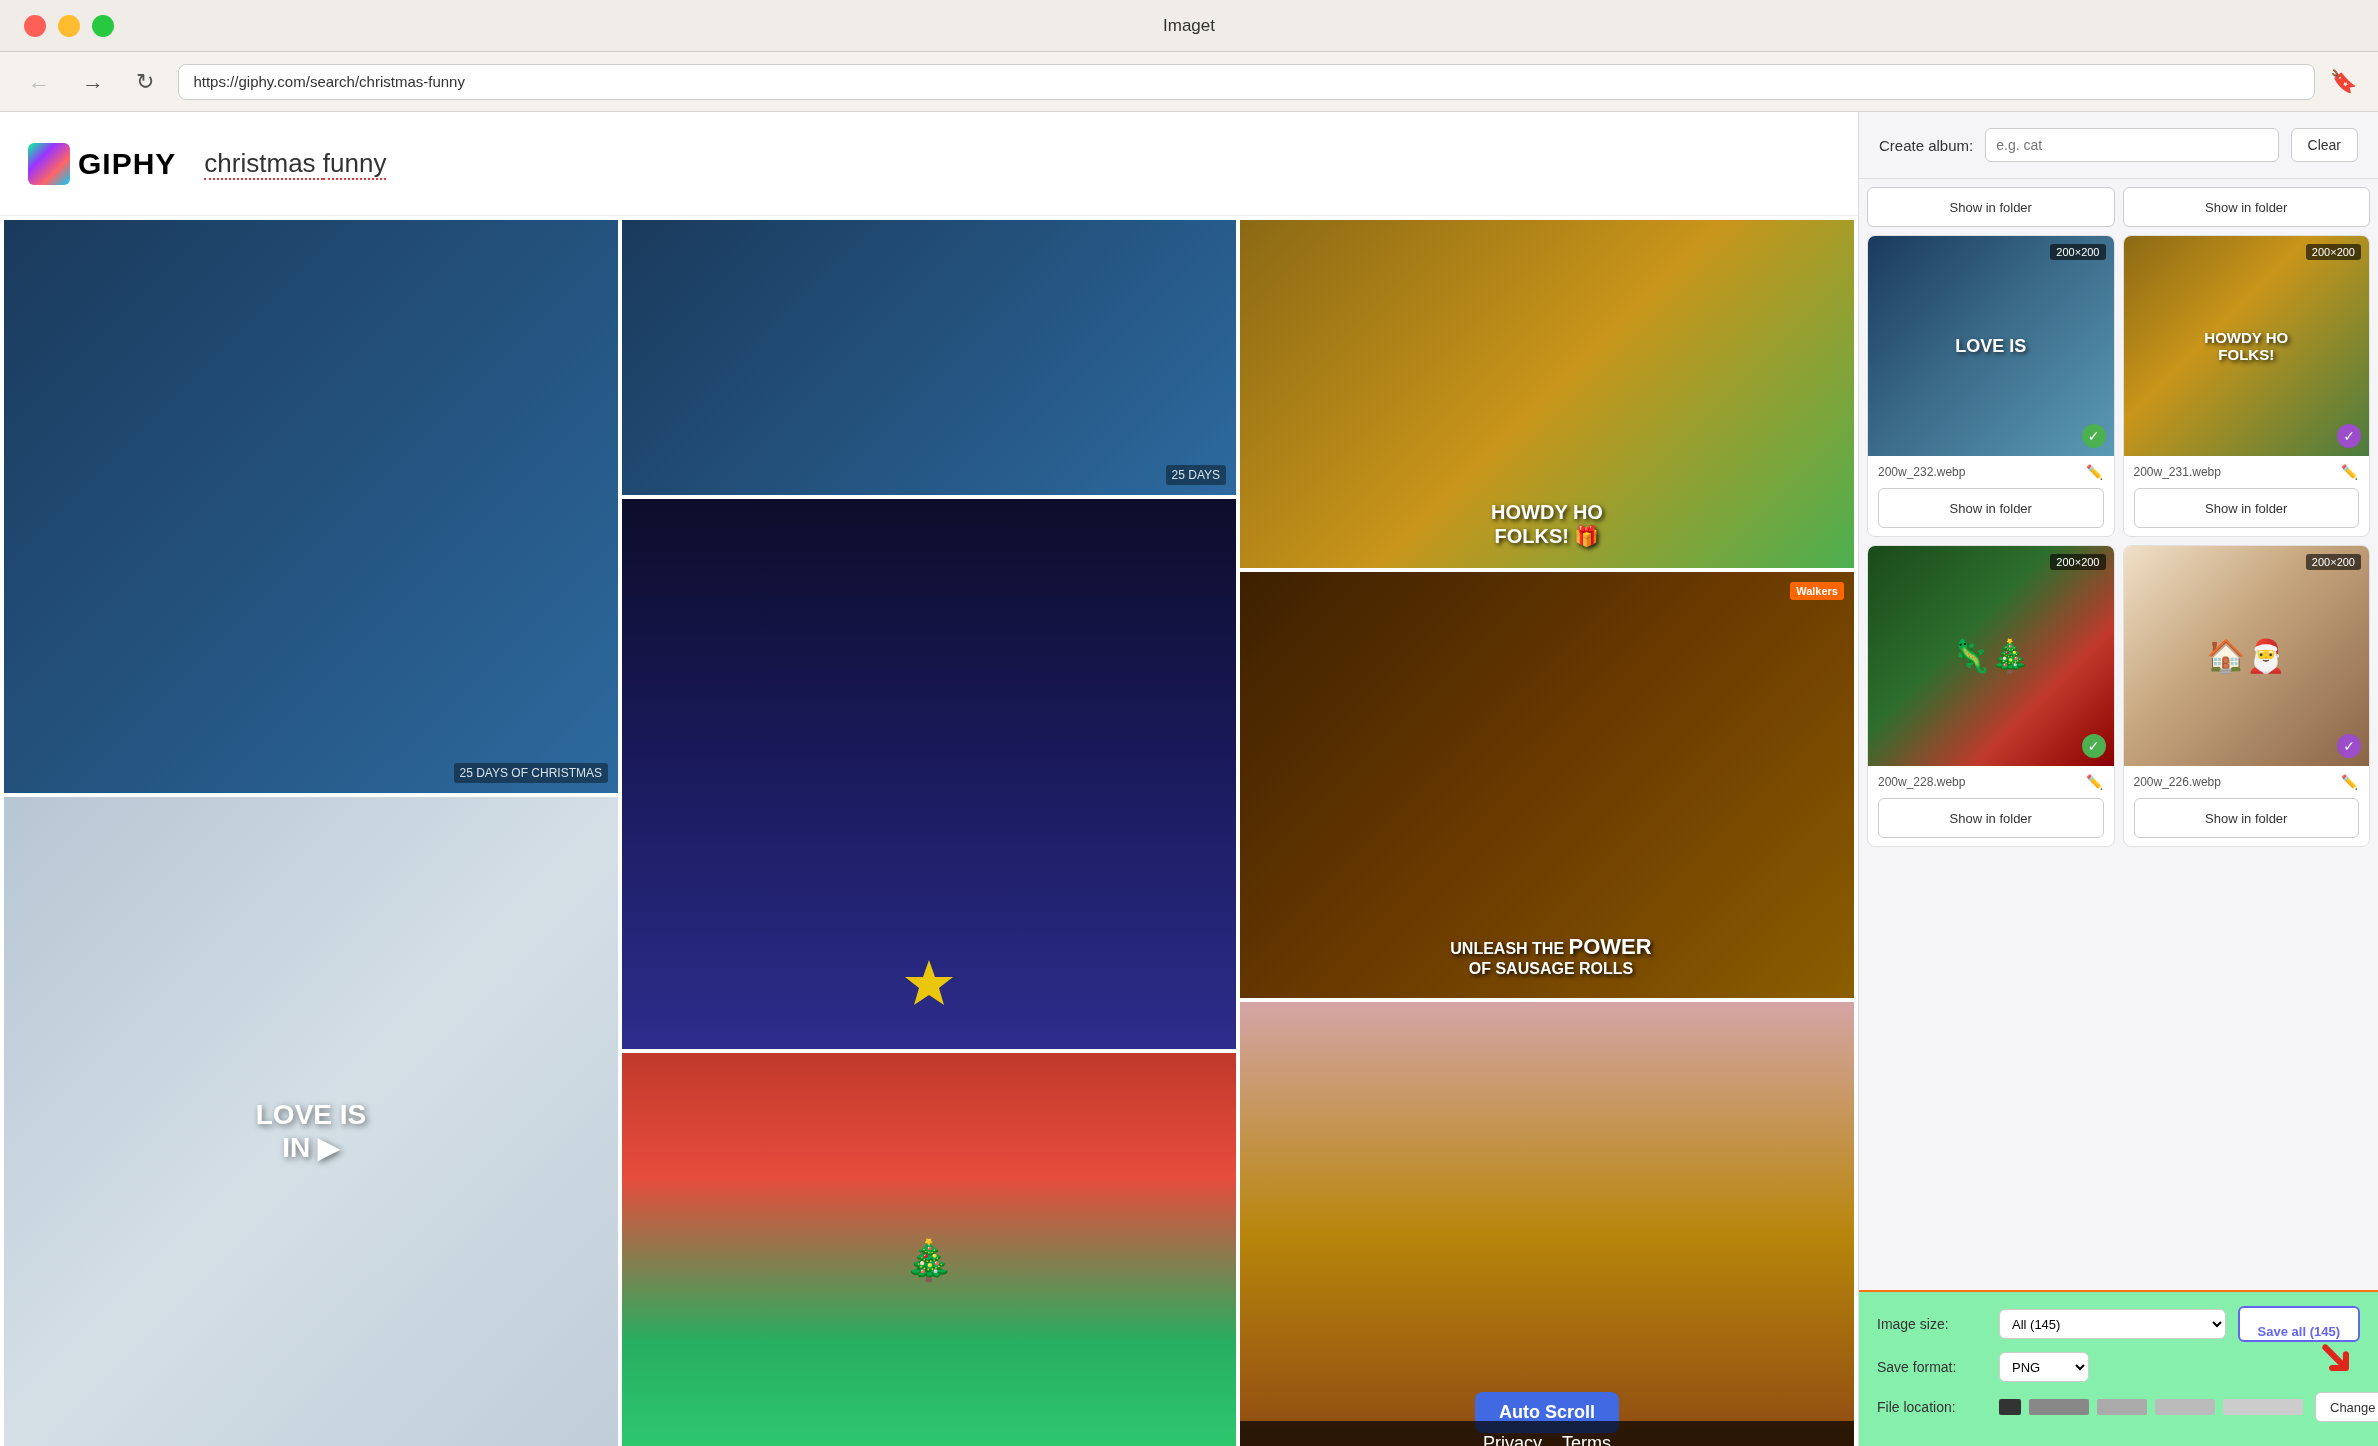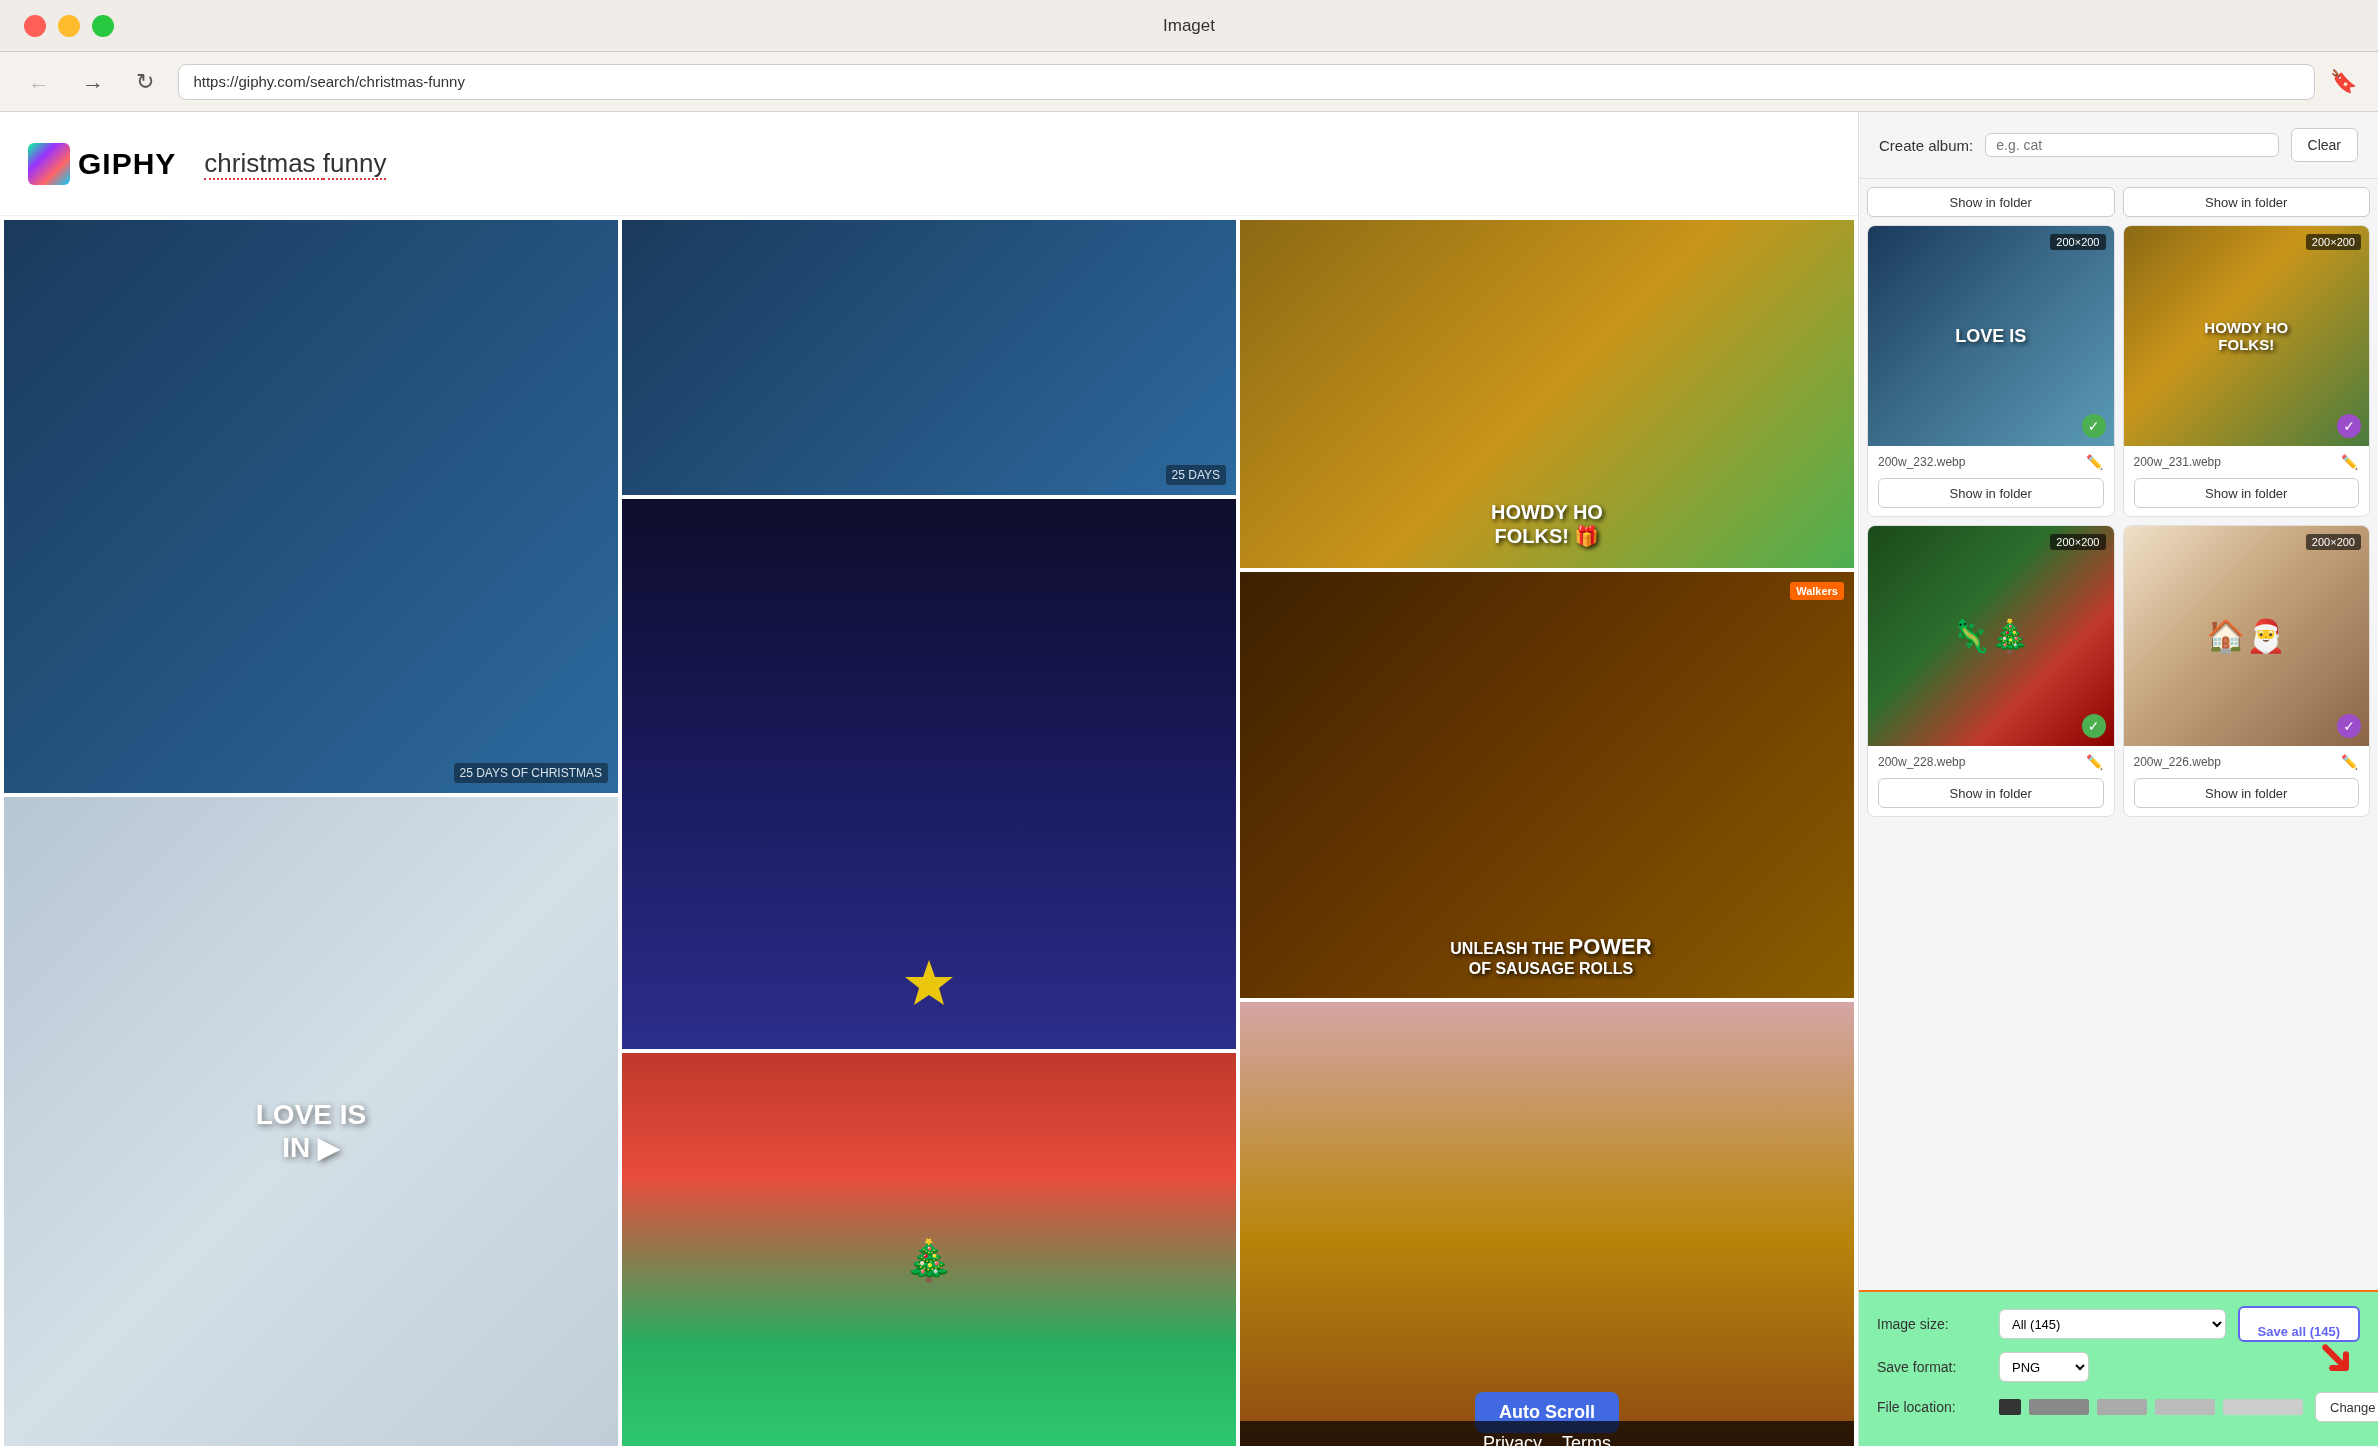--- a/index.html
+++ b/index.html
@@ -202,21 +202,21 @@
       background: #f5f5f7;
       border-bottom: 1px solid #e0e0e0;
     }
     .panel-header label {
       font-size: 15px;
       font-weight: 500;
       color: #333;
     }
     .album-input {
       flex: 1;
-      height: 24px;
+      height: 34px;
       border: 1px solid #ccc;
       border-radius: 6px;
       padding: 0 10px;
       font-size: 14px;
       color: #999;
       background: white;
     }
     .clear-btn {
       height: 34px;
       padding: 0 16px;
@@ -290,21 +290,21 @@
     }
     .panel-edit-icon {
       font-size: 14px;
       color: #888;
       cursor: pointer;
     }
     .show-folder-btn {
       display: block;
       width: calc(100% - 20px);
       margin: 0 10px 8px;
-      height: 30px;
+      height: 40px;
       background: white;
       border: 1px solid #ccc;
       border-radius: 6px;
       font-size: 13px;
       cursor: pointer;
       color: #333;
     }
 
     
     .panel-bottom {

